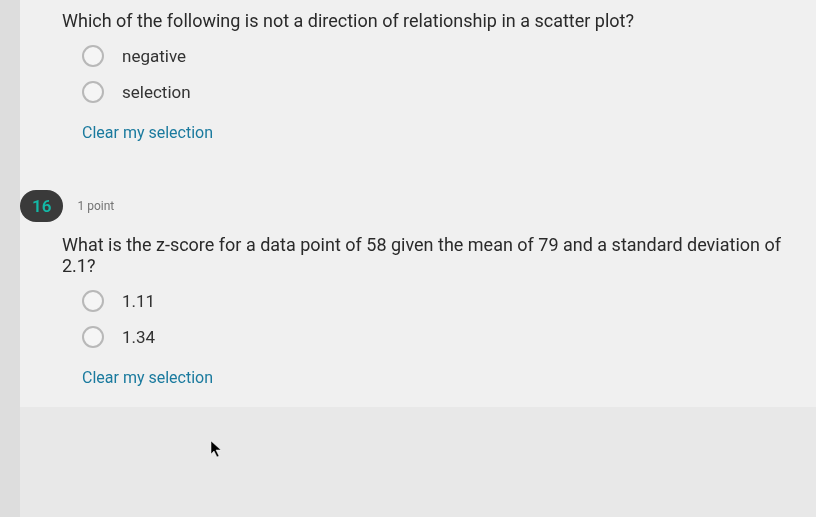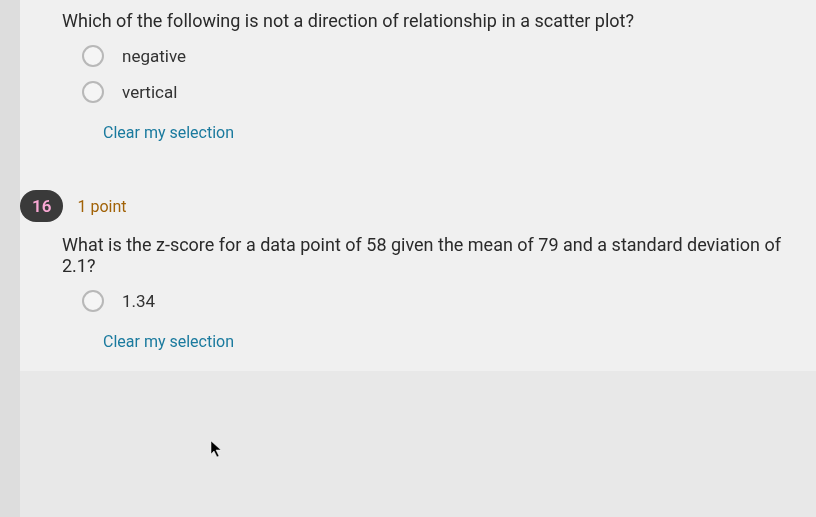--- a/index.html
+++ b/index.html
@@ -24,30 +24,30 @@
     .question-block {
       padding: 10px 0 20px 0;
     }
     .question-header {
       display: flex;
       align-items: center;
       margin-bottom: 12px;
     }
     .question-number {
       background: #3a3a3a;
-      color: #f9a8d4;
+      color: #14b8a6;
       font-weight: 600;
       font-size: 17px;
       padding: 6px 12px;
       margin-right: 14px;
       border-radius: 16px;
     }
     .points {
-      color: #a16207;
-      font-size: 16px;
+      color: #737373;
+      font-size: 12px;
     }
     .question-text {
       color: #2a2a2a;
       font-size: 18px;
       margin-left: 42px;
       margin-bottom: 14px;
       font-weight: 400;
     }
     .q1 .question-text {
     }
@@ -69,21 +69,21 @@
       background: #f5f5f5;
       flex-shrink: 0;
     }
     .option-label {
       color: #333;
       font-size: 17px;
     }
     .clear-link {
       color: #1a7a9e;
       font-size: 16px;
-      margin-left: 83px;
+      margin-left: 62px;
       margin-top: 6px;
       cursor: pointer;
       display: inline-block;
     }
     .cursor-arrow {
       position: absolute;
       left: 210px;
       top: 440px;
       width: 14px;
       height: 18px;
@@ -110,37 +110,41 @@
 
   <div class="question-block q1">
     <div class="question-text">Which of the following is not a direction of relationship in a scatter plot?</div>
     <div class="options">
       <div class="option">
         <div class="radio"></div>
         <span class="option-label">negative</span>
       </div>
       <div class="option">
         <div class="radio"></div>
-        <span class="option-label">vertical</span>
+        <span class="option-label">selection</span>
       </div>
     </div>
     <div class="clear-link">Clear my selection</div>
   </div>
 
   <div class="divider-gap"></div>
 
   <div class="question-block q2">
     <div class="question-header">
       <div class="question-number">16</div>
       <div class="points">1 point</div>
     </div>
     <div class="question-text">What is the z-score for a data point of 58 given the mean of 79 and a standard deviation of 2.1?</div>
     <div class="options">
       <div class="option">
         <div class="radio"></div>
+        <span class="option-label">1.11</span>
+      </div>
+      <div class="option">
+        <div class="radio"></div>
         <span class="option-label">1.34</span>
       </div>
     </div>
     <div class="clear-link">Clear my selection</div>
   </div>
 
 </div>
 
 <svg class="cursor-arrow" viewBox="0 0 14 18">
   <path d="M1 1 L1 14 L4 11 L7 17 L9 16 L6 10 L11 10 Z" fill="#000" stroke="#fff" stroke-width="0.5"></path>

